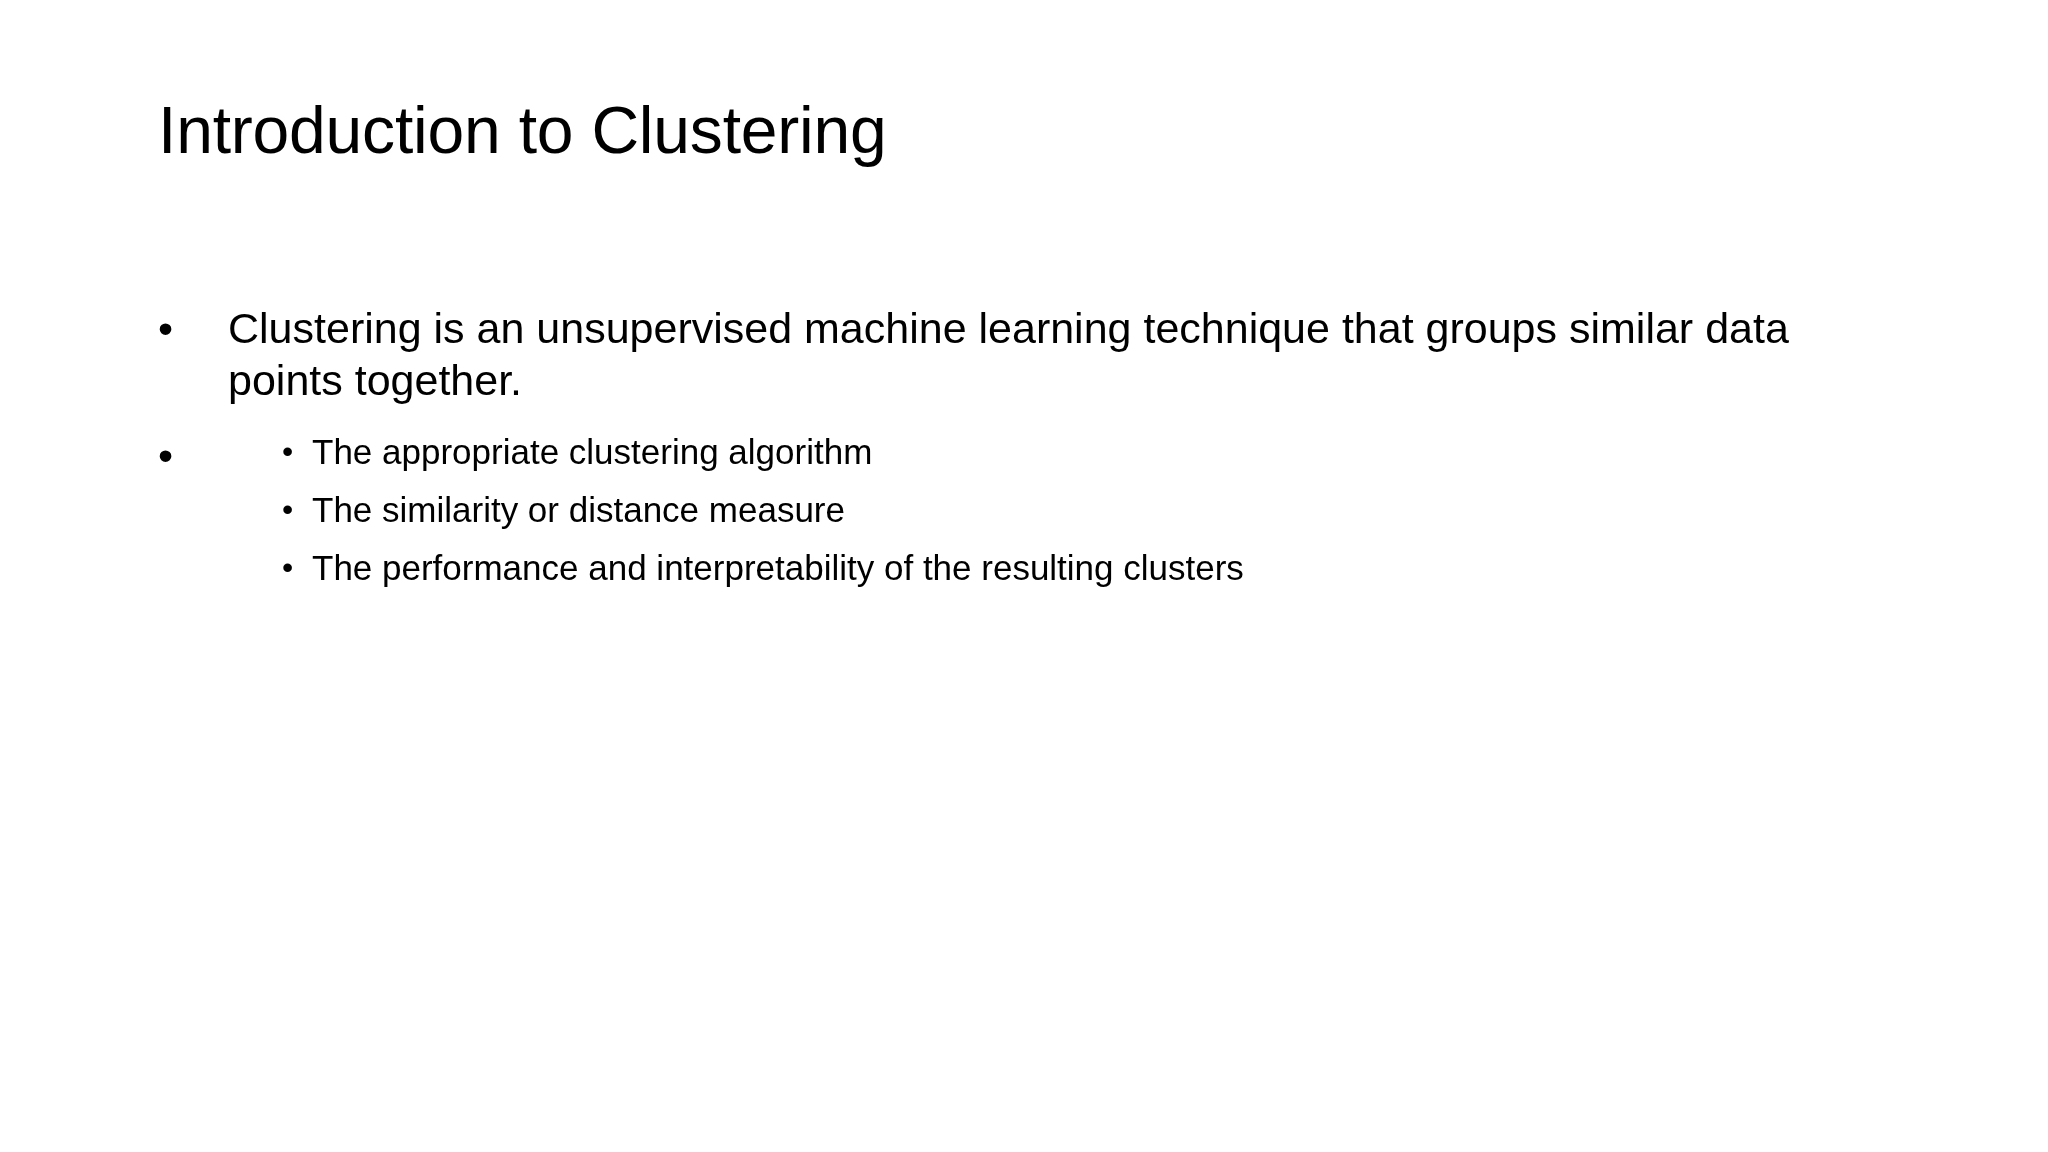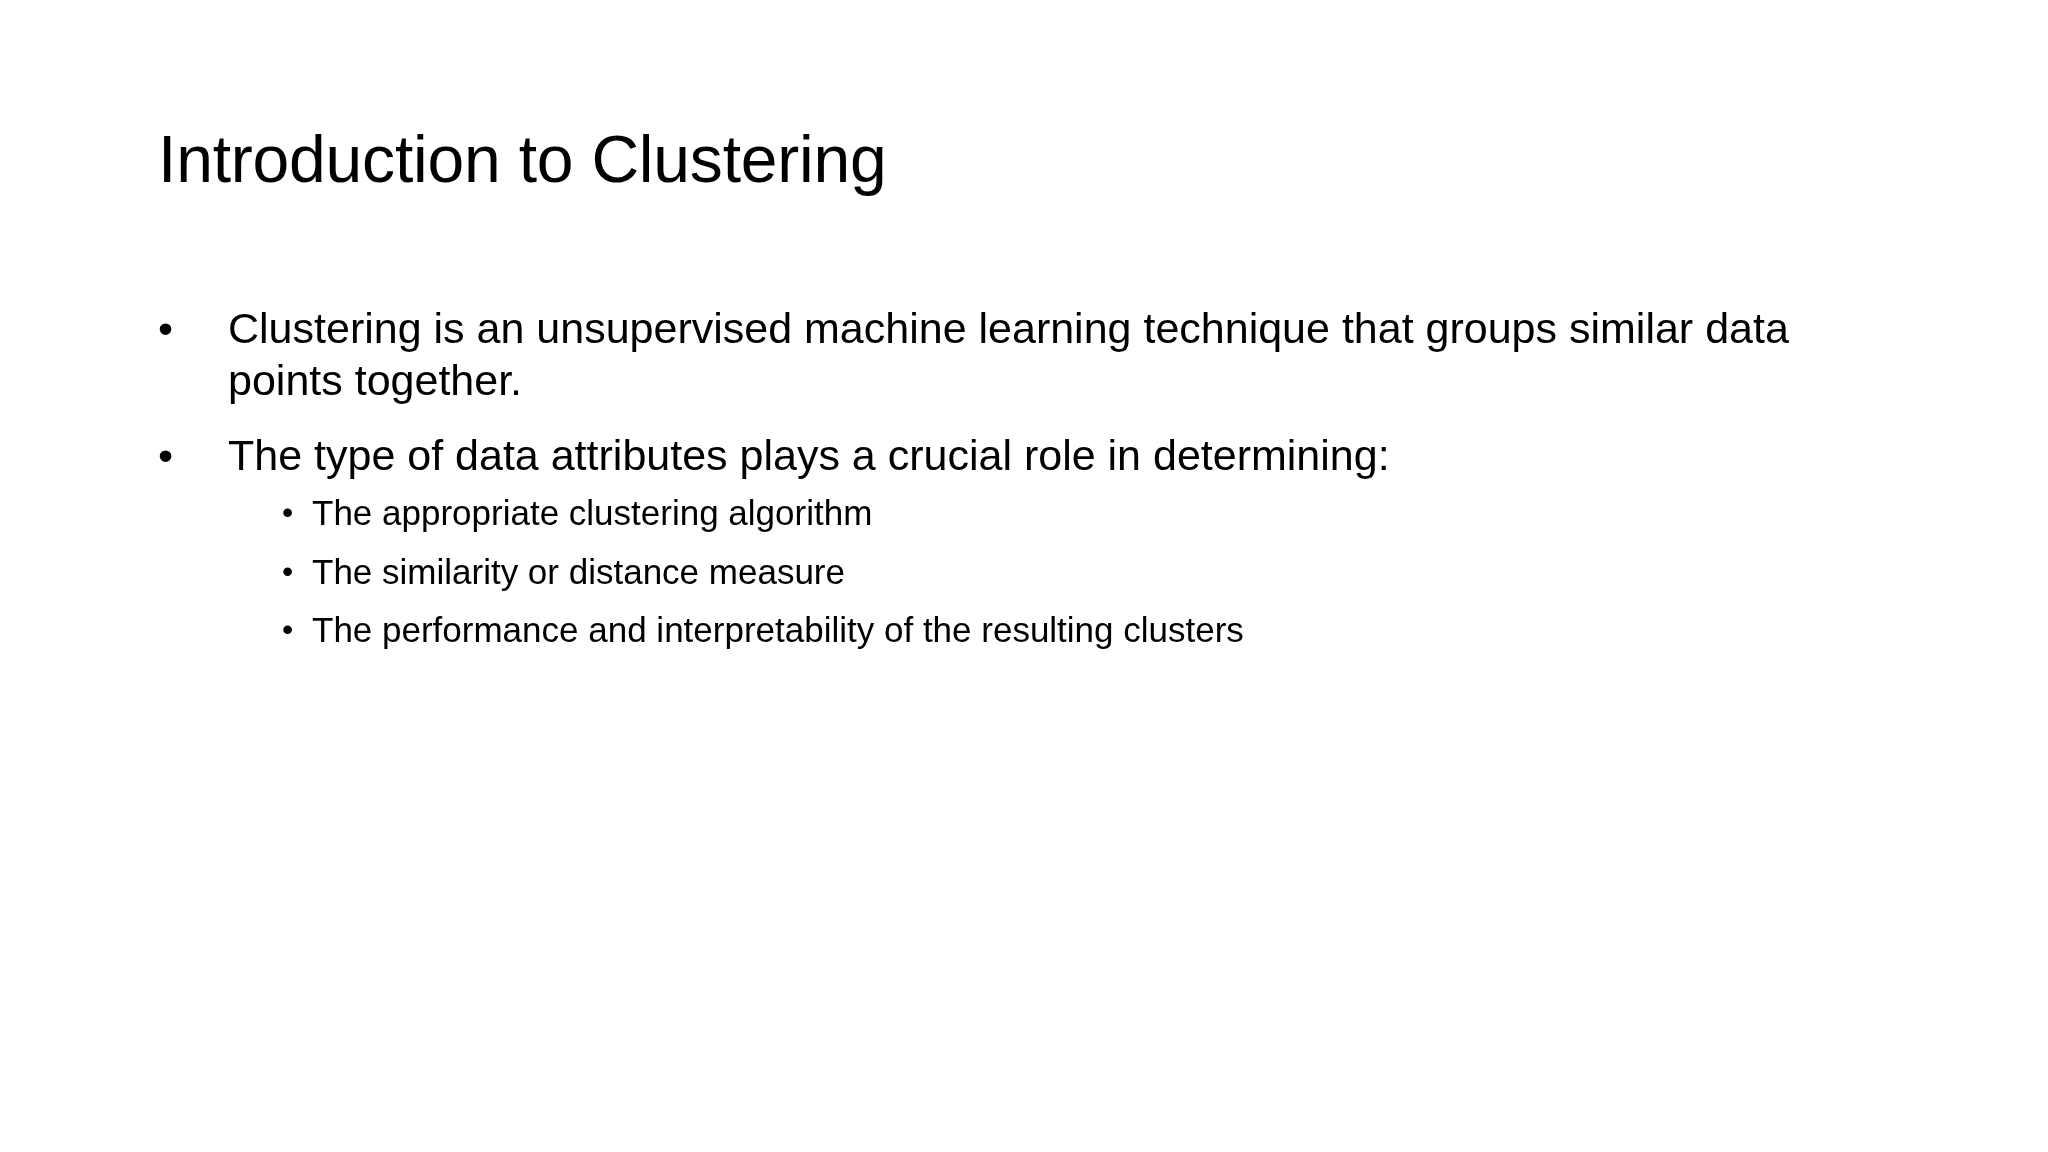--- a/index.html
+++ b/index.html
@@ -19,21 +19,21 @@
     height: 1152px;
     background: #ffffff;
     overflow: hidden;
     box-sizing: border-box;
   }
 
   
   .slide-title {
     position: absolute;
     left: 158px;
-    top: 123px;
+    top: 94px;
     width: 1760px;
     font-size: 66px;
     line-height: 1.12;
     font-weight: 400;
     letter-spacing: -0.2px;
     color: #000000;
     white-space: nowrap;
   }
 
   
@@ -110,21 +110,20 @@
   <div class="slide-body">
     <ul class="level1">
 
       <li class="bullet-l1">
         <span class="bullet-dot">•</span>
         <span class="bullet-text">Clustering is an unsupervised machine learning technique that groups similar data points together.</span>
       </li>
 
       <li class="bullet-l1">
         <span class="bullet-dot">•</span>
-        <span class="bullet-text">The type of data attributes plays a crucial role in determining:</span>
 
         <ul class="level2">
           <li class="bullet-l2">
             <span class="bullet-dot">•</span>
             <span class="bullet-text">The appropriate clustering algorithm</span>
           </li>
           <li class="bullet-l2">
             <span class="bullet-dot">•</span>
             <span class="bullet-text">The similarity or distance measure</span>
           </li>

